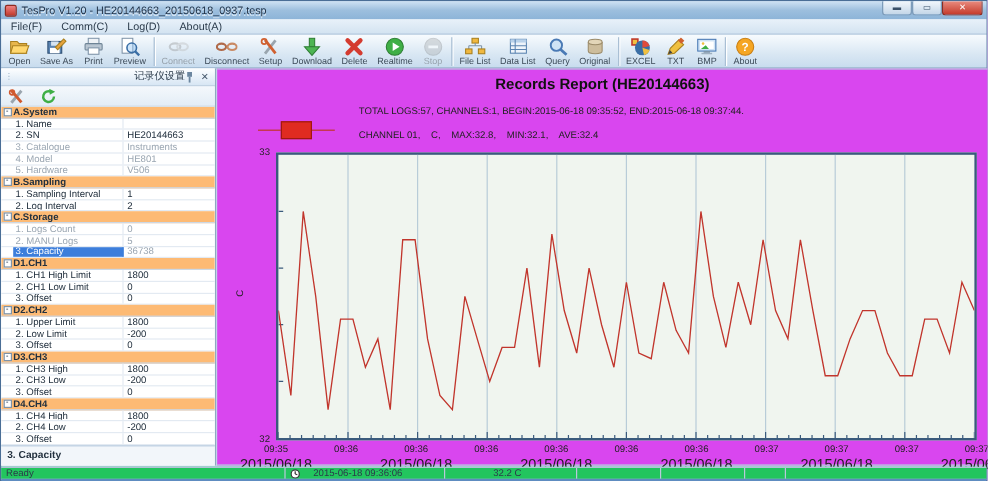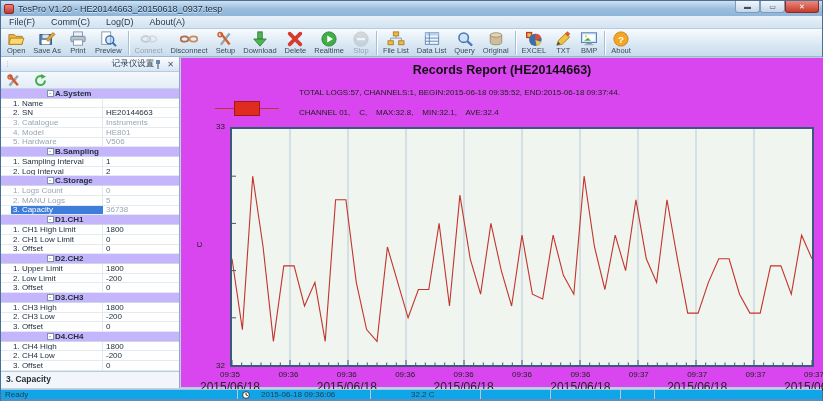--- a/index.html
+++ b/index.html
@@ -36,21 +36,21 @@
   .panel-title { height:15px; background:linear-gradient(#fdfeff,#d7e6f4); border-bottom:1px solid #b7cbde;
     display:flex; align-items:center; font-size:8.5px; color:#2a3a4a; padding:0 3px;text-align:right; }
   .panel-title .grip { color:#9ab0c4; font-size:7px; margin-right:3px; letter-spacing:-1px; }
   .panel-title .ptxt { flex:1; white-space:nowrap; overflow:hidden; }
   .panel-title svg { display:block; }
   .ptool { height:17px; background:linear-gradient(#f4f8fc,#e3edf6); border-bottom:1px solid #c5d5e4; display:flex; align-items:center; padding-left:6px; gap:14px; }
   .ptool svg { display:block; }
   .pgrid { height:282px; display:flex; flex-direction:column; background:#fff; overflow:hidden; }
   .prow { flex:1 1 0; display:flex; align-items:center; border-bottom:1px solid #e3eaf2; font-size:8px; min-height:0; }
   .prow .gut { flex:0 0 10px; align-self:stretch; display:flex; align-items:center; justify-content:center; }
-  .prow.group { background:#c4b5fd; font-weight:bold; color:#22303e; border-bottom:1px solid #ccd8e5;padding-left:44px; }
+  .prow.group { background:#fdba74; font-weight:bold; color:#22303e; border-bottom:1px solid #ccd8e5; }
   .prow.group .gbox { width:7px; height:7px; border:1px solid #7e93a8; background:#fff; font-size:6px; line-height:5px; text-align:center; color:#44566a; }
   .prow .lbl { flex:0 0 92px; padding-left:2px; border-right:1px solid #e3eaf2; color:#22303e; white-space:nowrap; overflow:hidden; align-self:stretch; display:flex; align-items:center; }
   .prow .val { flex:1; padding-left:3px; color:#22303e; white-space:nowrap; overflow:hidden; }
   .prow.readonly .lbl, .prow.readonly .val { color:#9aa6b2; }
   .prow.selected .lbl { background:#3d7edb; color:#fff; border-right-color:#3d7edb; }
   .pdesc { height:17px; border-top:1px solid #b7cbde; background:#f2f6fa; font-size:8.5px; font-weight:bold; color:#22303e; padding:2px 5px; }
 
   
   .chart-panel { position:absolute; left:180px; top:56px; width:643px; height:331px; background:#d946ef; border:1px solid #b7cbde; border-left:none; }
   .chart-title { position:absolute; left:0; top:5px; width:100%; text-align:center; font-size:12.5px; font-weight:bold; color:#111; }
@@ -60,21 +60,21 @@
   .legend-marker .lm-line { flex:1; height:1px; background:#c1352c; }
   .legend-marker .lm-box { width:26px; height:15px; background:#e02b20; border:1px solid #a01810; }
   .plot { position:absolute; left:49px; top:69px; width:584px; height:240px; background:#f0f5ef; border:2px solid #3a5a7c; }
   .plot svg { display:block; width:580px; height:236px; }
   .ylab { position:absolute; font-size:8px; color:#222; width:24px; text-align:right; }
   .yunit { position:absolute; left:16px; top:182px; font-size:8px; color:#222; transform:rotate(-90deg); }
   .xlab { position:absolute; top:312px; font-size:8px; color:#222; transform:translateX(-50%); white-space:nowrap; }
   .xdate { position:absolute; top:322px; font-size:12px; color:#222; transform:translateX(-50%); white-space:nowrap; }
 
   
-  .statusbar { position:absolute; left:0; top:388px; width:100%; height:10px; background:#0ea5e9; border-top:1px solid #b0c2d6; display:flex; font-size:8px; color:#2a3a4a; }
+  .statusbar { position:absolute; left:0; top:388px; width:100%; height:10px; background:#22c55e; border-top:1px solid #b0c2d6; display:flex; font-size:8px; color:#2a3a4a; }
   .sseg { border-right:1px solid #b9c9dc; display:flex; align-items:center; padding:0 4px; white-space:nowrap; overflow:hidden; }
   .sseg.ready { flex:0 0 237px; }
   .sseg.dt { flex:0 0 133px; gap:11px; }
   .sseg.temp { flex:0 0 74px;margin-left:36px; }
   .sseg.e1 { flex:0 0 70px; } .sseg.e2 { flex:0 0 70px; } .sseg.e3 { flex:0 0 34px; }
   .sseg.company { flex:1; justify-content:center; border-right:none; }
   .bottomstrip { position:absolute; left:0; top:398px; width:100%; height:3px; background:#5e8cc0; }
 </style>
 </head>
 <body>

